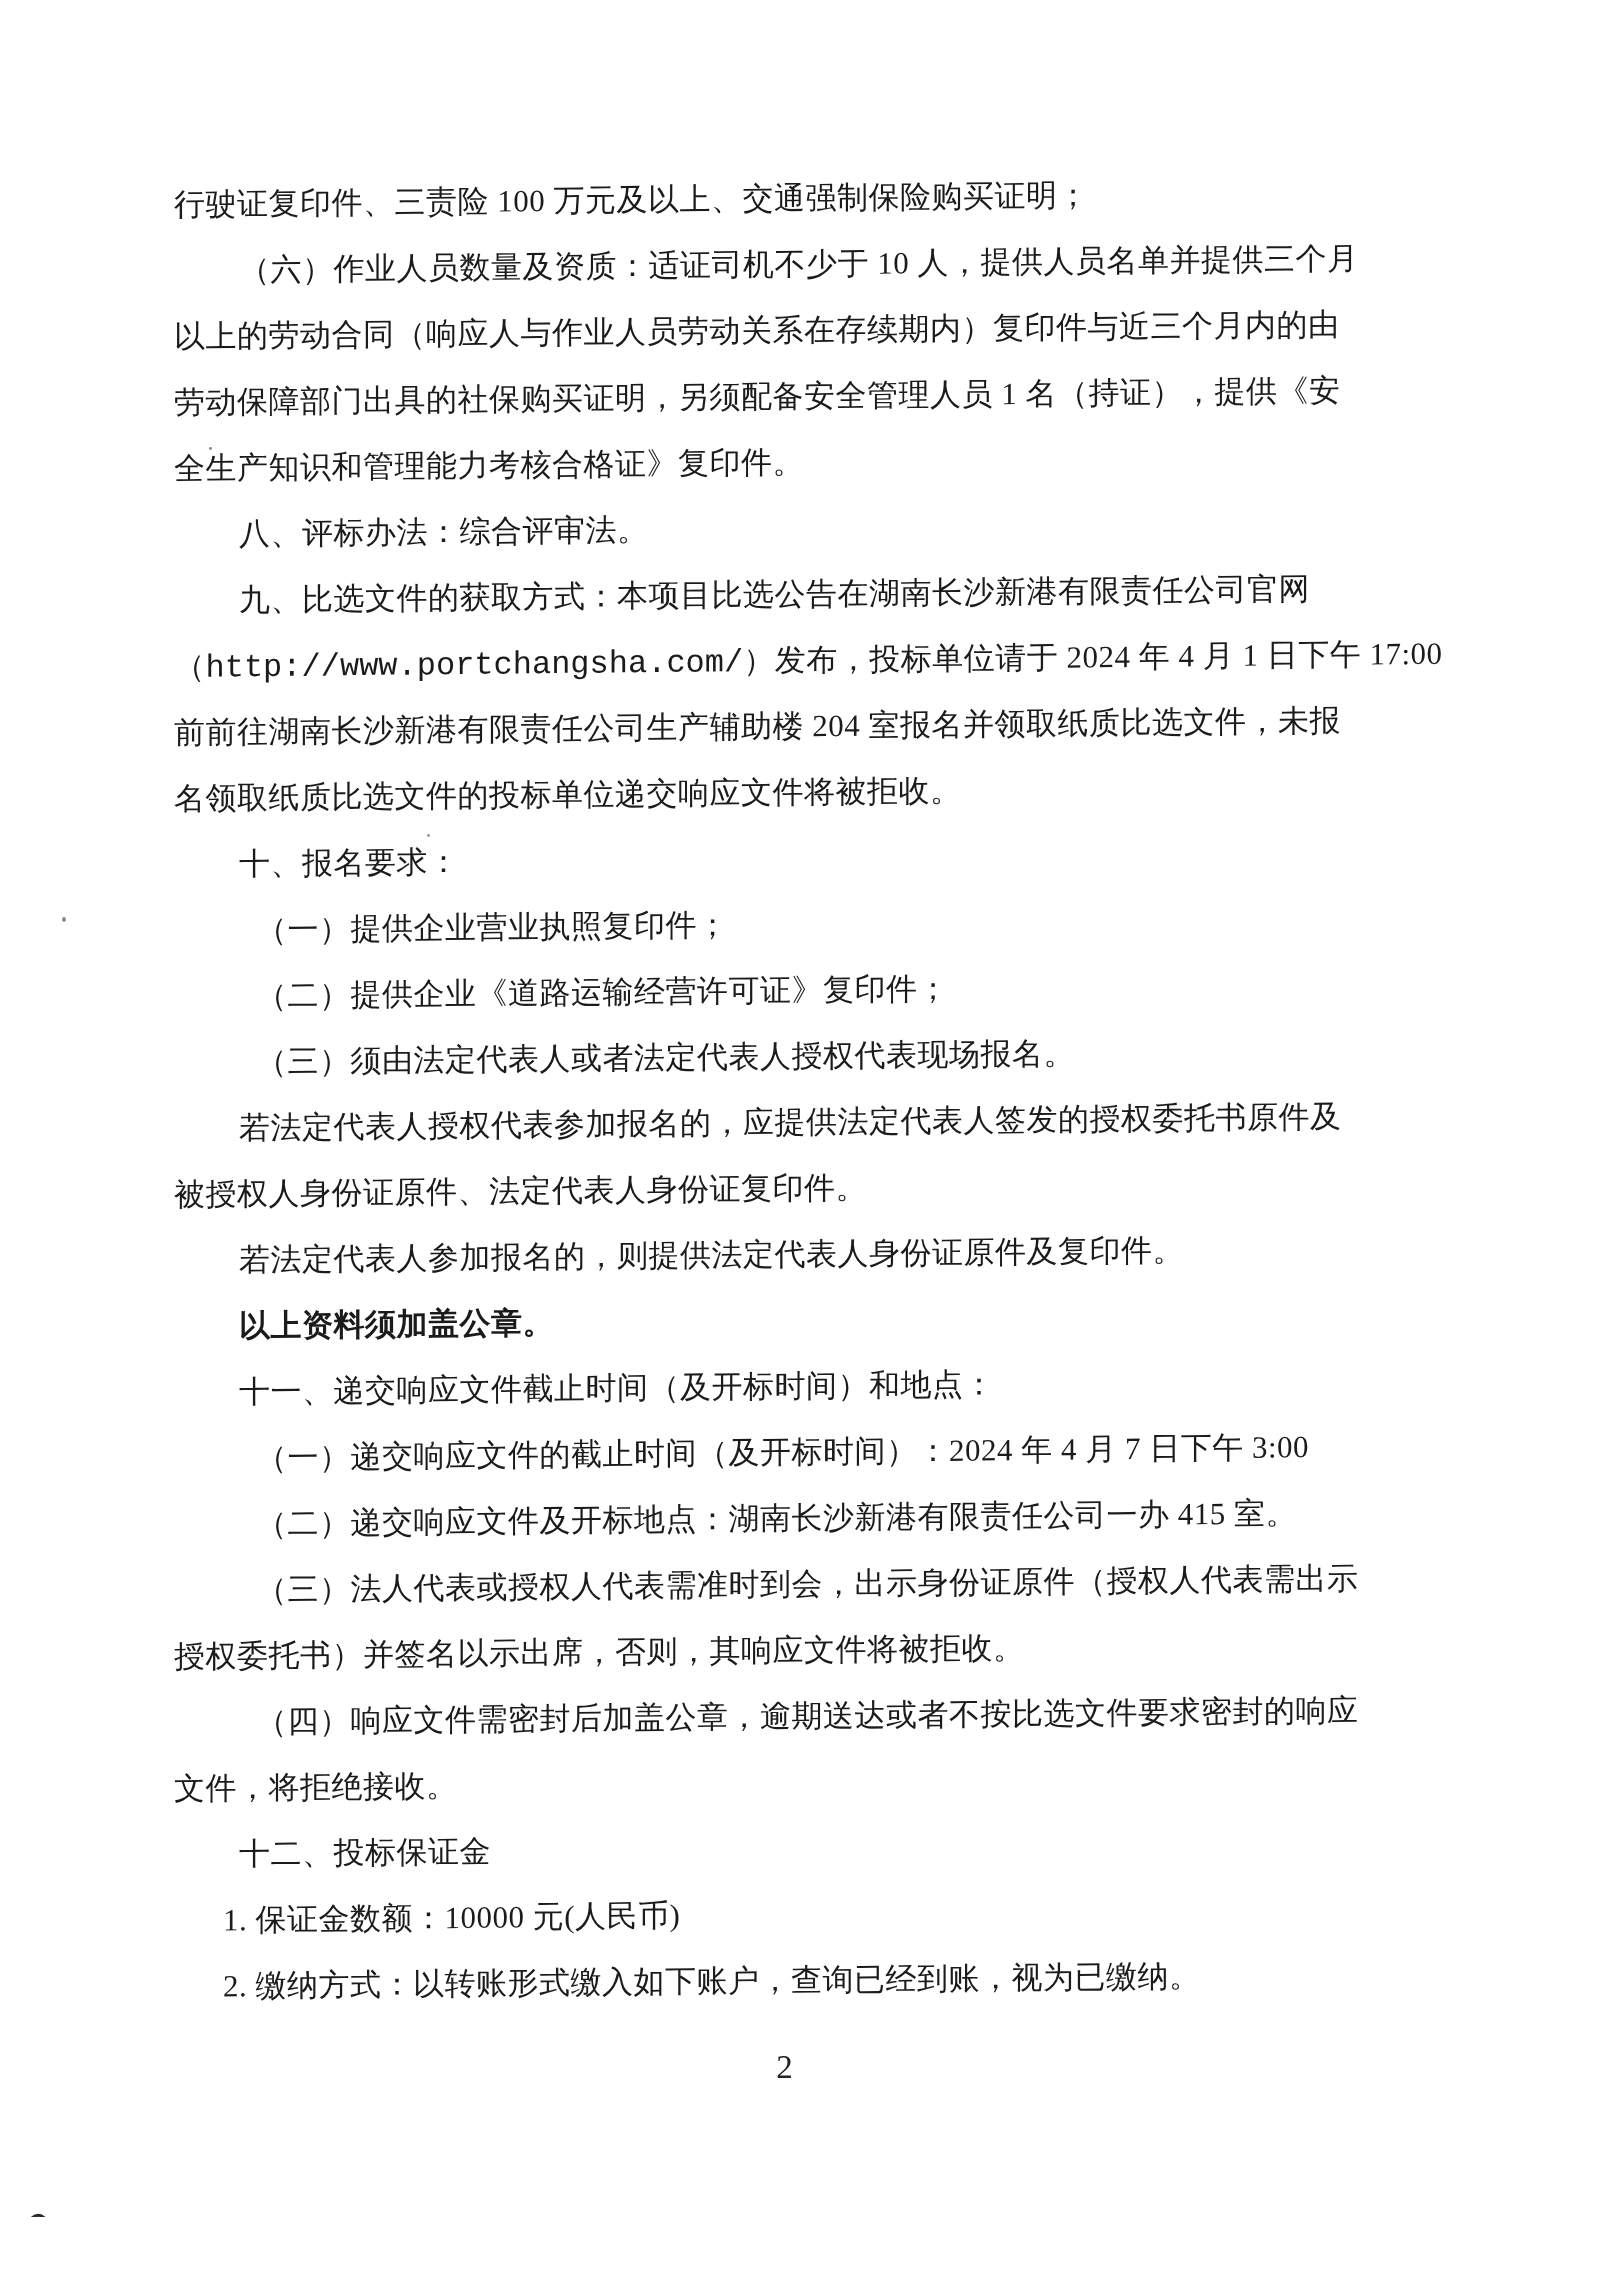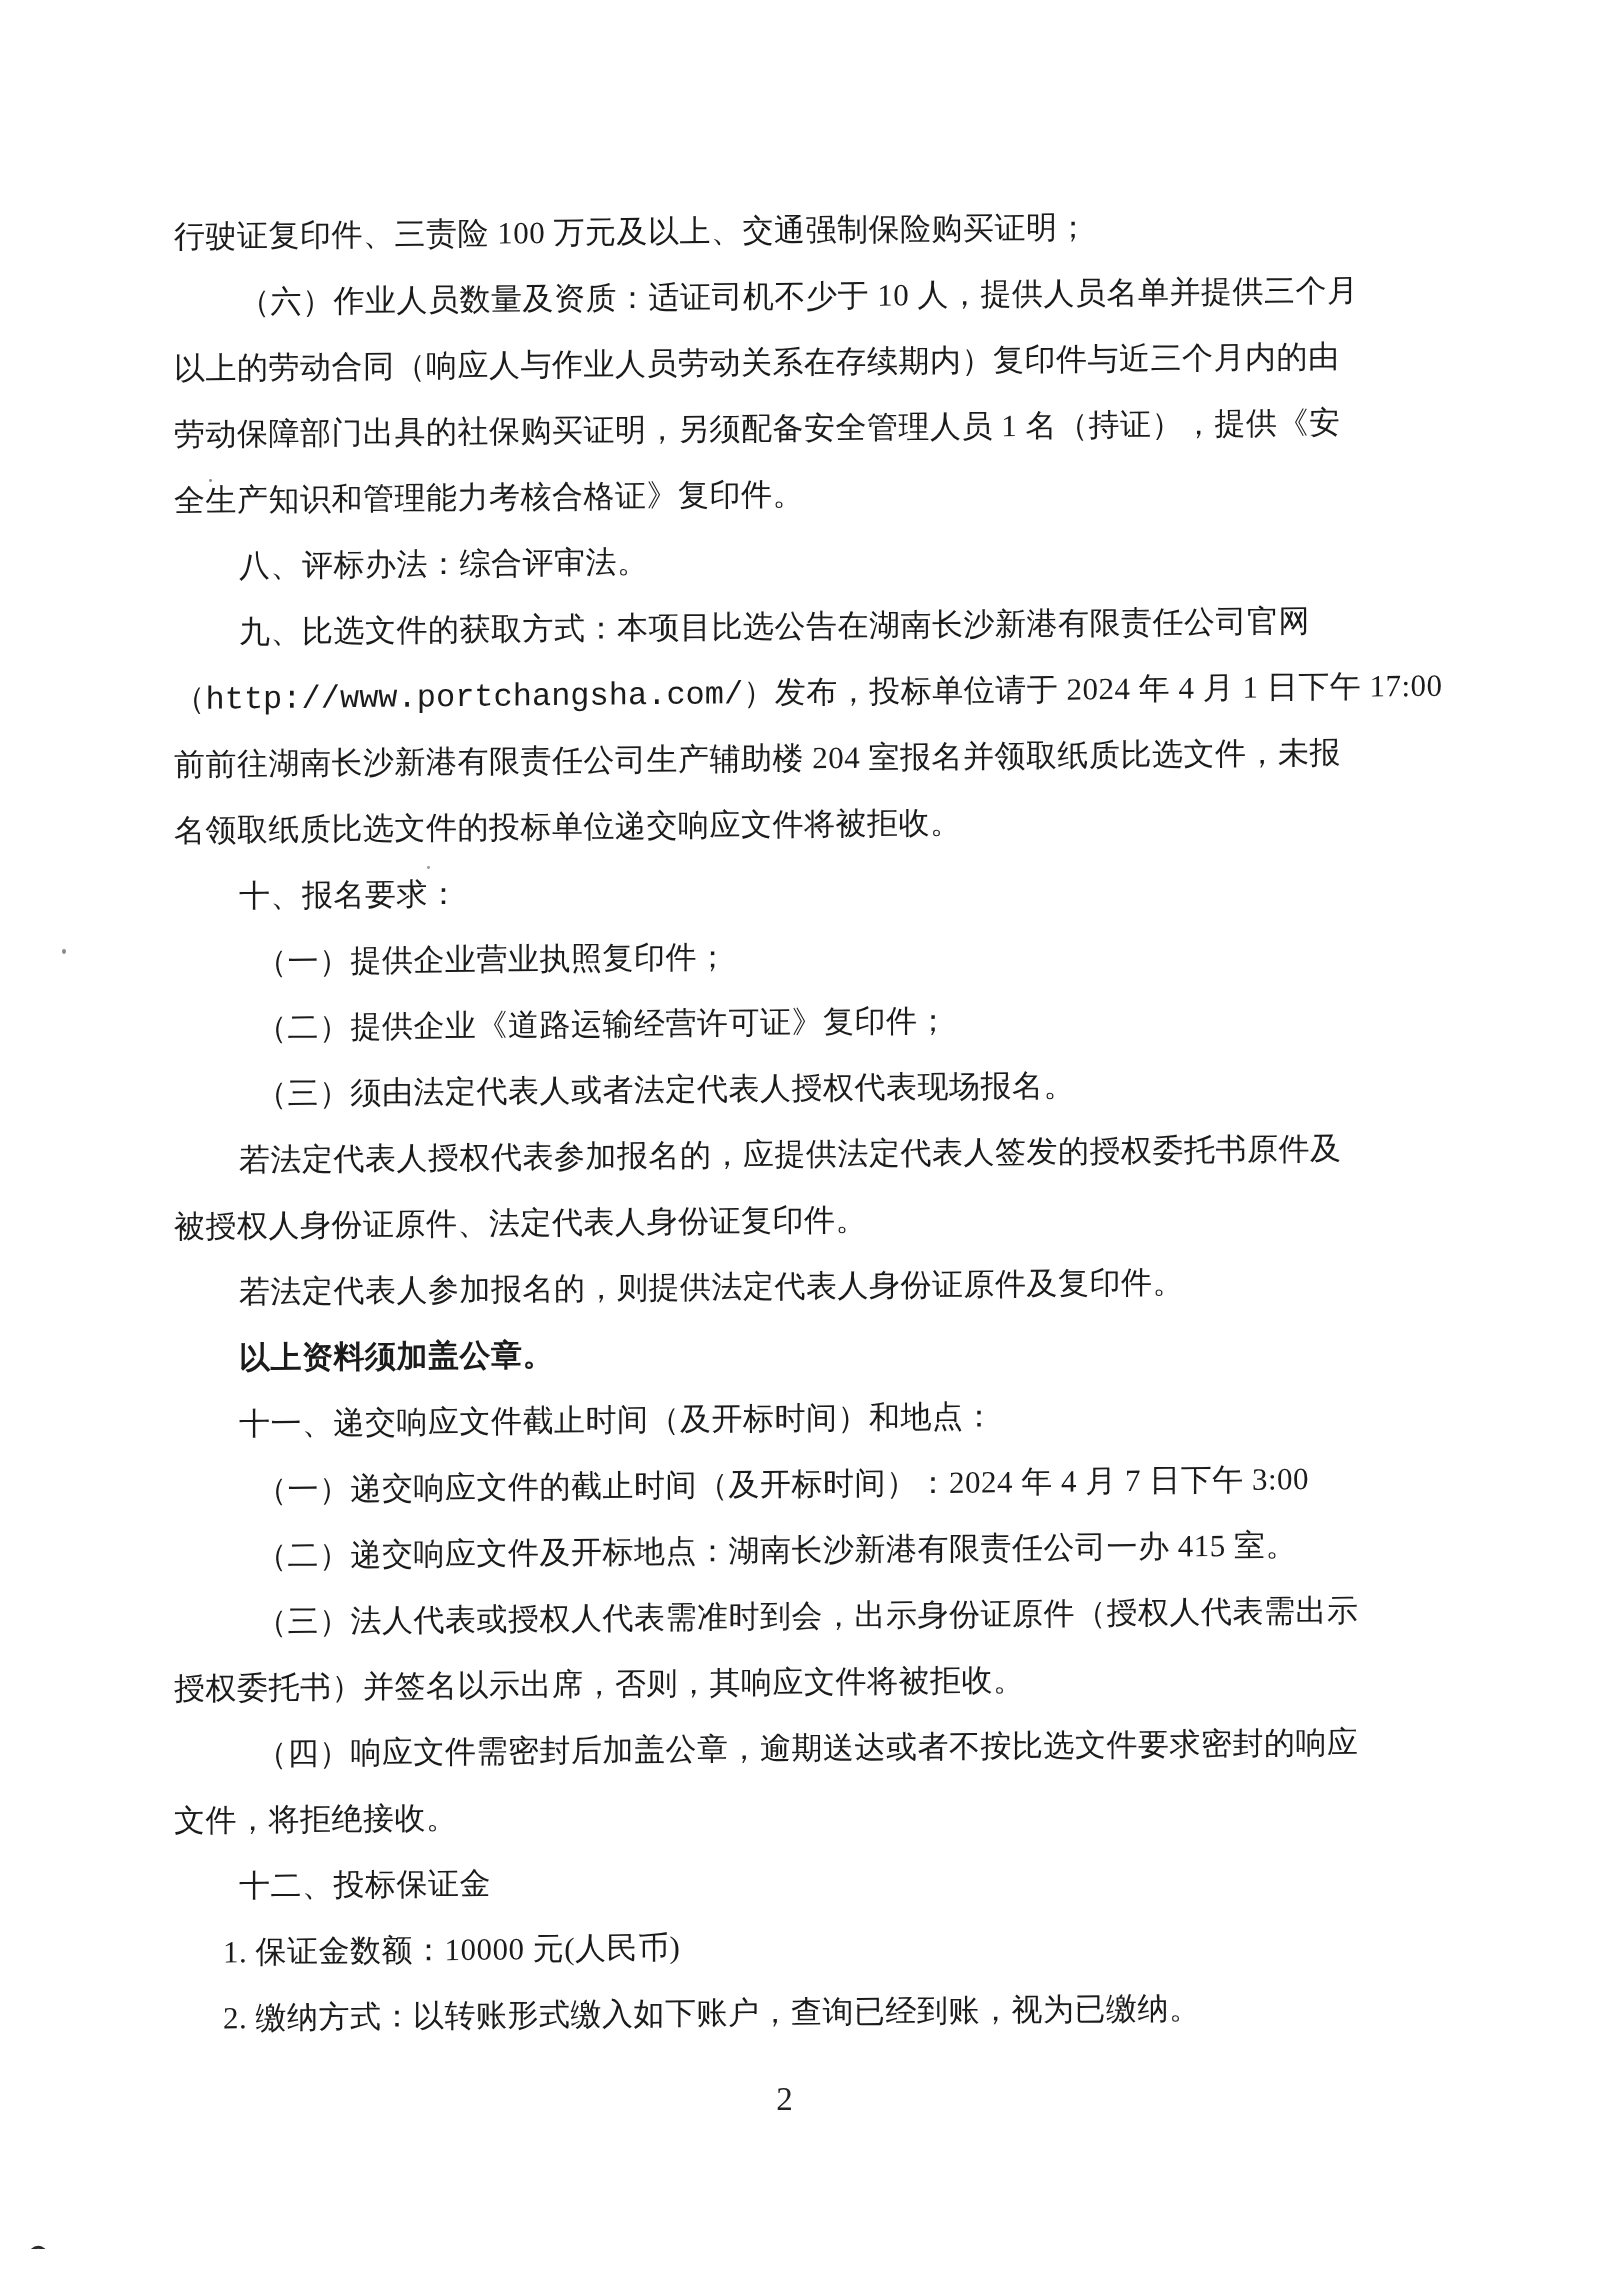--- a/index.html
+++ b/index.html
@@ -7,21 +7,20 @@
       width: 1620px; height: 2293px;
       background: #ffffff;
       font-family: "Liberation Serif", "DejaVu Serif", serif;
       color: #1b1b1b;
     }
     .page {
       position: relative;
       width: 1620px; height: 2217px;
       background: #ffffff;
       overflow: hidden;
-      margin-top: 32px;
     }
     
     .text-layer {
       position: absolute;
       left: 174px; top: 172px;
       width: 1304px;
       transform: skewY(-0.6deg);
       transform-origin: 0 0;
     }
     .line {

